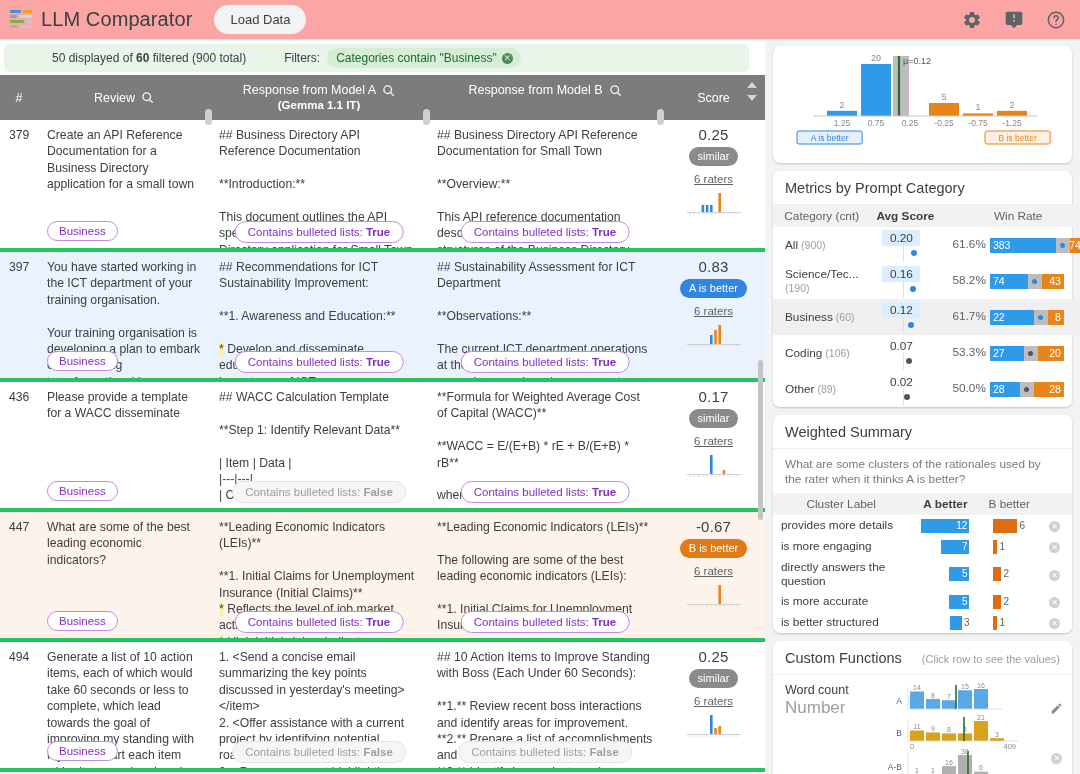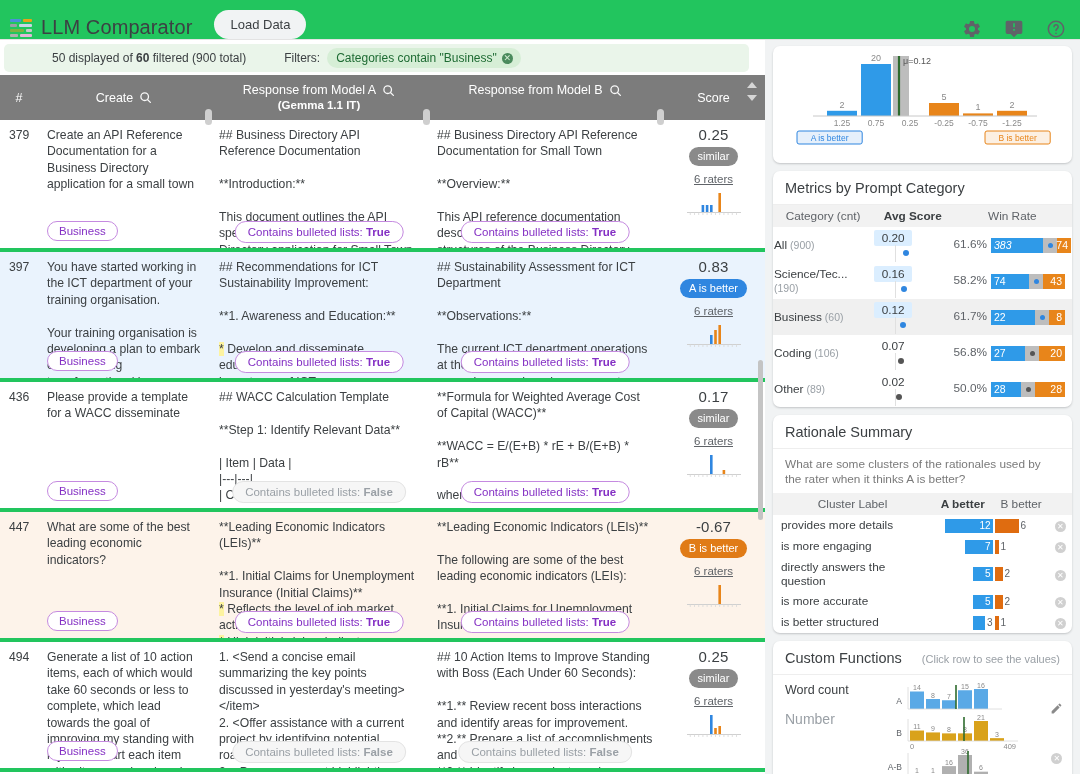--- a/index.html
+++ b/index.html
@@ -10,24 +10,24 @@
     background: #ffffff;
     font-family: "Liberation Sans", sans-serif;
     font-size: 13px;
     color: #202124;
   }
   .app { width: 1080px; height: 774px; display: flex; flex-direction: column; }
 
   
   .topbar {
     height: 40px; min-height: 40px;
-    display: flex; align-items: flex-end;
+    display: flex; align-items: center;
     padding: 0 14px 0 10px;
     border-bottom: 1px solid #e3e3e3;
-    background: #22c55e;
+    background: #fca5a5;
   }
   .logo-mark { width: 22px; height: 20px; margin-right: 9px; position: relative; }
   .logo-mark i { position: absolute; left: 0; display: block; height: 3px; border-radius: 1px; }
   .app-title { font-size: 20px; color: #3c4043; letter-spacing: .1px; font-weight: 400; }
   .load-btn {
     margin-left: 22px;
     background: #f1f3f4; border: none; border-radius: 16px;
     padding: 7px 16px; font-size: 13px; color: #3c4043;
     font-family: "Liberation Sans", sans-serif; cursor: pointer;
   }
@@ -118,38 +118,38 @@
   
   .card { background: #fff; border-radius: 7px; box-shadow: 0 1px 2px rgba(60,64,67,.25); margin-bottom: 8px; }
   .card-title { font-size: 14.5px; color: #3c4043; padding: 9px 12px 8px; border-bottom: 1px solid #eee;
      display: flex; align-items: baseline; justify-content: space-between; }
   .card-title .hint { font-size: 11px; color: #9aa0a6; }
   .hist-card { padding: 6px 4px 8px; }
 
   table.mini { width: 100%; border-collapse: collapse; font-size: 11.8px; }
   table.mini th { background: #f2f2f2; color: #5f6368; font-weight: 400; padding: 4px 4px; }
   table.mini th.b { font-weight: 700; color: #3c4043; }
-  table.mini td { padding: 3px 1px; color: #3c4043; }
+  table.mini td { padding: 3px 12px; color: #3c4043; }
   tr.sel td { background: #f0f0f0; }
   .cnt { color: #9aa0a6; font-size: 10.5px; }
   .scorebox { display: inline-block; min-width: 38px; text-align: center; padding: 1px 0; border-radius: 2px; }
   .winpct { color: #5f6368; padding-right: 4px; }
   .winbar { display: inline-flex; align-items: center; height: 15px; vertical-align: middle; }
   .wb { height: 15px; display: inline-flex; align-items: center; color: #fff; font-size: 10.5px; }
   .wb.a { background: #2f9ae8; justify-content: flex-start; padding-left: 3px; }
   .wb.t { background: #bdbdbd; }
   .wb.b { background: #e8851a; justify-content: flex-end; padding-right: 3px; }
 
   .ration-q { font-size: 11.8px; color: #7a7a7a; padding: 8px 12px 6px; line-height: 15px; }
   .xbtn { width: 11px; height: 11px; border-radius: 50%; background: #d0d0d0; display: inline-block;
      color: #fff; font-size: 8px; line-height: 11px; text-align: center; cursor: pointer; }
 
   .cf-row { display: flex; align-items: stretch; border-bottom: 1px solid #eee; padding: 8px 4px 8px 12px; }
   .cf-name { width: 118px; font-size: 12.5px; color: #3c4043; }
-  .cf-type { font-size: 14px; color: #9aa0a6; margin-top: 14px; }
+  .cf-type { font-size: 17px; color: #9aa0a6; margin-top: 1px; }
   .cf-viz { flex: 1; display: flex; align-items: center; justify-content: center; }
   .cf-actions { width: 26px; display: flex; flex-direction: column; justify-content: space-around; align-items: center; }
   .pencil { width: 13px; height: 13px; color: #8a8a8a; cursor: pointer; }
 
   
   .rscroll { position: absolute; right: 1px; width: 5px; background: #c4c4c4; border-radius: 3px; }
 </style>
 </head>
 <body>
 
@@ -197,21 +197,21 @@
         </span>
       </div>
 
       <div class="tablewrap">
         <table class="main">
           <thead>
             <tr>
               <th class="col-idx">#</th>
               <th class="col-prompt">
                 <span class="th-inner">
-                  <span>Create</span>
+                  <span>Review</span>
                   <svg class="mag" viewBox="0 0 24 24" fill="none" stroke="currentColor" stroke-width="2.4">
                       <circle cx="10.5" cy="10.5" r="7"></circle>
                       <path d="M16 16l5 5" stroke-linecap="round"></path>
                     </svg>
                 </span>
               </th>
               <th class="col-a">
                 <span class="th-inner">
                   <span>Response from Model A</span>
                   <svg class="mag" viewBox="0 0 24 24" fill="none" stroke="currentColor" stroke-width="2.4">
@@ -504,21 +504,21 @@
             <th style="width:110px;">Category (cnt)</th>
             <th class="b" style="width:92px;">Avg Score</th>
             <th style="width:auto;">Win Rate</th>
           </tr>
             </thead>
           <tbody id="metrics-body">
               <tr>
                 <td><span>All</span><span class="cnt"> (900)</span></td>
                 <td style="position: relative;"><span class="scorebox" style="background: rgb(219, 238, 255);">0.20</span><span style="display: inline-block; position: relative; width: 46px; height: 10px; vertical-align: middle;"><span style="position: absolute; left: 21px; top: -4px; width: 1px; height: 17px; background: rgb(224, 224, 224);"></span><span style="position: absolute; left: 28.6px; top: 1px; width: 6px; height: 6px; border-radius: 50%; background: rgb(47, 134, 224);"></span></span></td>
                 <td style="white-space: nowrap;"><span class="winpct">61.6%</span><span class="winbar">
-                    <span class="wb a" style="width: 52px; font-style: italic;">383</span>
+                    <span class="wb a" style="width: 66px;">383</span>
                     <span class="wb t" style="width: 14px;">
                       <span style="width: 5px; height: 5px; border-radius: 50%; background: rgb(47, 134, 224); margin: auto;"></span>
                     </span>
                     <span class="wb b" style="width: 14px;">74</span>
                   </span></td>
               </tr>
               <tr>
                 <td><span>Science/Tec...</span><span class="cnt"> (190)</span></td>
                 <td style="position: relative;"><span class="scorebox" style="background: rgb(219, 238, 255);">0.16</span><span style="display: inline-block; position: relative; width: 46px; height: 10px; vertical-align: middle;"><span style="position: absolute; left: 21px; top: -4px; width: 1px; height: 17px; background: rgb(224, 224, 224);"></span><span style="position: absolute; left: 27.08px; top: 1px; width: 6px; height: 6px; border-radius: 50%; background: rgb(47, 134, 224);"></span></span></td>
                 <td style="white-space: nowrap;"><span class="winpct">58.2%</span><span class="winbar">
@@ -536,21 +536,21 @@
                     <span class="wb a" style="width: 44px;">22</span>
                     <span class="wb t" style="width: 14px;">
                       <span style="width: 5px; height: 5px; border-radius: 50%; background: rgb(47, 134, 224); margin: auto;"></span>
                     </span>
                     <span class="wb b" style="width: 16px;">8</span>
                   </span></td>
               </tr>
               <tr>
                 <td><span>Coding</span><span class="cnt"> (106)</span></td>
                 <td style="position: relative;"><span class="scorebox">0.07</span><span style="display: inline-block; position: relative; width: 46px; height: 10px; vertical-align: middle;"><span style="position: absolute; left: 21px; top: -4px; width: 1px; height: 17px; background: rgb(224, 224, 224);"></span><span style="position: absolute; left: 23.66px; top: 1px; width: 6px; height: 6px; border-radius: 50%; background: rgb(85, 85, 85);"></span></span></td>
-                <td style="white-space: nowrap;"><span class="winpct">56.8%</span><span class="winbar">
+                <td style="white-space: nowrap;"><span class="winpct">53.3%</span><span class="winbar">
                     <span class="wb a" style="width: 34px;">27</span>
                     <span class="wb t" style="width: 14px;">
                       <span style="width: 5px; height: 5px; border-radius: 50%; background: rgb(85, 85, 85); margin: auto;"></span>
                     </span>
                     <span class="wb b" style="width: 26px;">20</span>
                   </span></td>
               </tr>
               <tr>
                 <td><span>Other</span><span class="cnt"> (89)</span></td>
                 <td style="position: relative;"><span class="scorebox">0.02</span><span style="display: inline-block; position: relative; width: 46px; height: 10px; vertical-align: middle;"><span style="position: absolute; left: 21px; top: -4px; width: 1px; height: 17px; background: rgb(224, 224, 224);"></span><span style="position: absolute; left: 21.76px; top: 1px; width: 6px; height: 6px; border-radius: 50%; background: rgb(85, 85, 85);"></span></span></td>
@@ -560,21 +560,21 @@
                       <span style="width: 5px; height: 5px; border-radius: 50%; background: rgb(85, 85, 85); margin: auto;"></span>
                     </span>
                     <span class="wb b" style="width: 30px;">28</span>
                   </span></td>
               </tr>
             </tbody>
         </table>
       </div>
 
       <div class="card">
-        <div class="card-title">Rationale Summary</div>
+        <div class="card-title">Weighted Summary</div>
         <div class="ration-q">What are some clusters of the rationales used by the rater when it thinks A is better?</div>
         <table class="mini">
           <thead>
               <tr>
             <th style="width:150px;">Cluster Label</th>
             <th class="b" style="width:58px;">A better</th>
             <th style="width:52px;">B better</th>
             <th style="width:22px;"></th>
           </tr>
             </thead>

